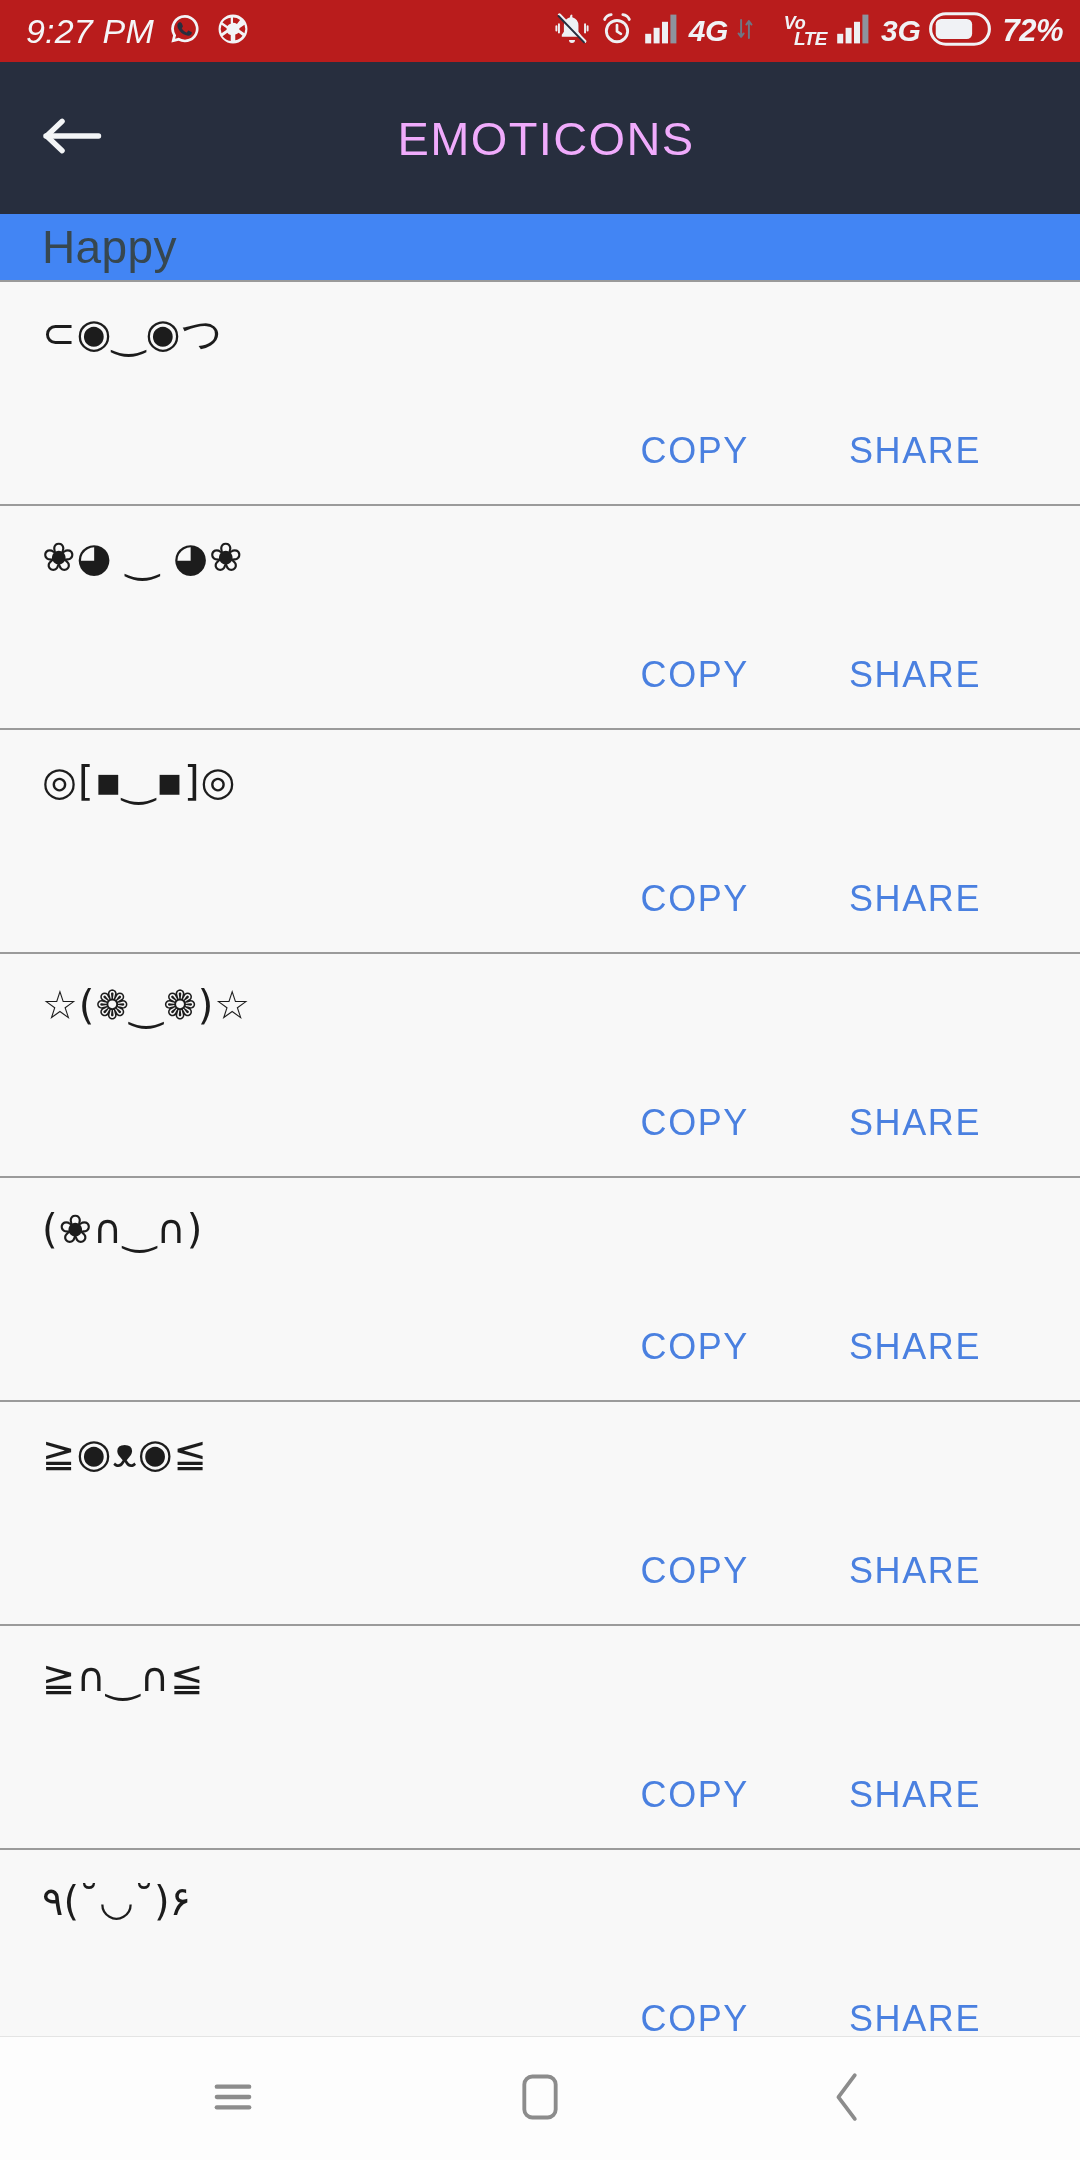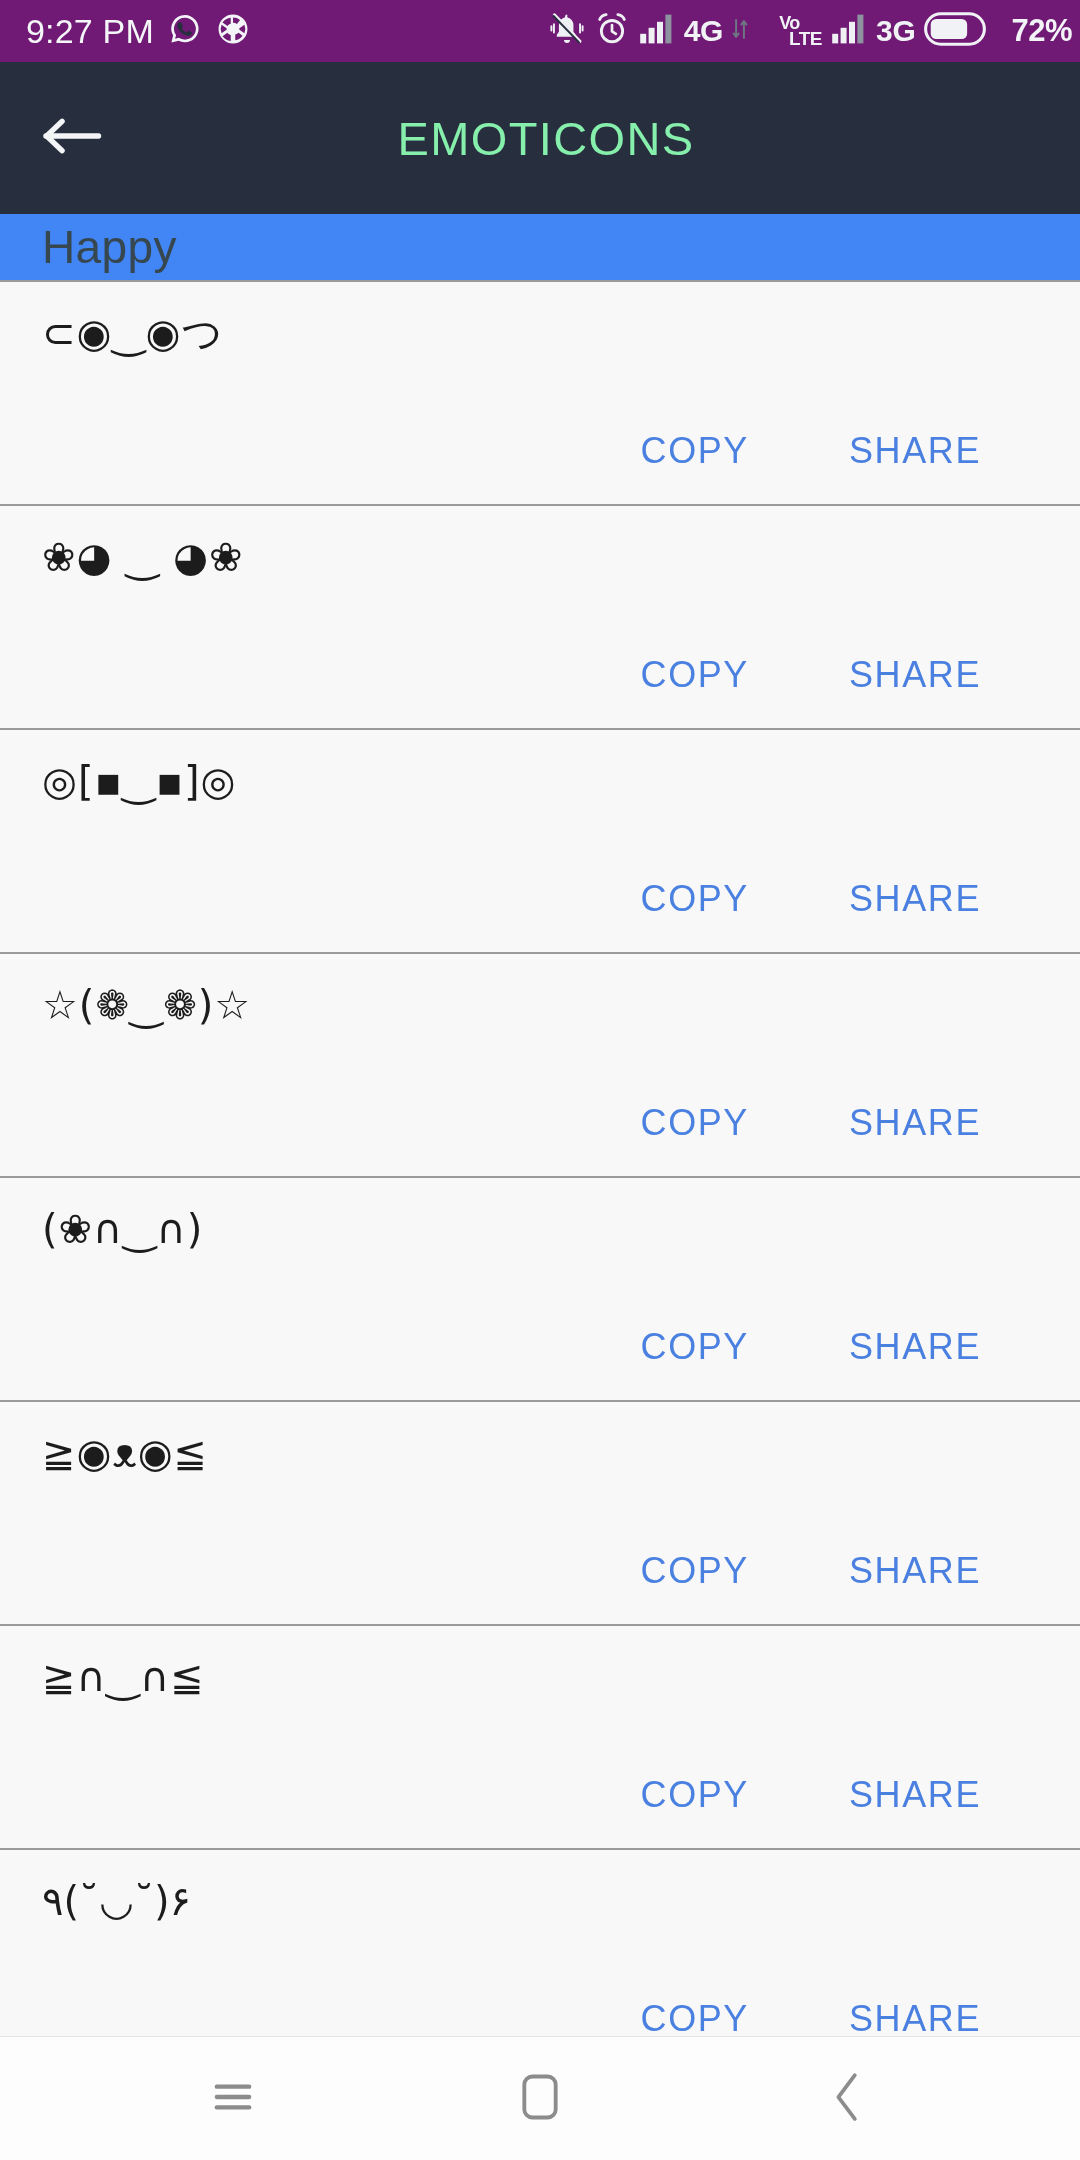--- a/index.html
+++ b/index.html
@@ -17,26 +17,27 @@
     height: 2160px;
     position: relative;
     display: flex;
     flex-direction: column;
     background: #ffffff;
   }
 
   
   .status-bar {
     height: 62px;
-    background: #701a75;
-    display: flex;
-    align-items: center;
-    padding: 0 8px 0 26px;
+    background: #b91c1c;
+    display: flex;
+    align-items: center;
+    padding: 0 17px 0 26px;
     flex: 0 0 auto;
     color: #f2f4f7;
+    font-style: italic;
   }
   .status-left {
     display: flex;
     align-items: center;
     gap: 14px;
   }
   .status-clock {
     font-size: 34px;
     font-weight: 400;
     letter-spacing: 0.2px;
@@ -67,21 +68,21 @@
     font-weight: 700;
     color: #f0f2f5;
     text-align: center;
   }
   .volte-top { font-size: 18px; letter-spacing: -0.5px; }
   .volte-bot { font-size: 19px; letter-spacing: -0.5px; margin-left: 32px; }
   .battery-pct {
     font-size: 31px;
     font-weight: 700;
     color: #f2f4f7;
-    margin-left: 16px;
+    margin-left: 2px;
     letter-spacing: -0.5px;
   }
 
   
   .app-bar {
     height: 152px;
     background: #272e3e;
     display: flex;
     align-items: center;
     position: relative;
@@ -94,21 +95,21 @@
     display: flex;
     align-items: center;
     justify-content: center;
     cursor: pointer;
   }
   .app-title {
     position: absolute;
     left: 12px; right: 0;
     text-align: center;
     font-size: 47px;
-    color: #86efac;
+    color: #f0abfc;
     letter-spacing: 1.4px;
     font-weight: 400;
     pointer-events: none;
   }
 
   
   .category-header {
     height: 68px;
     background: #4285f4;
     display: flex;

